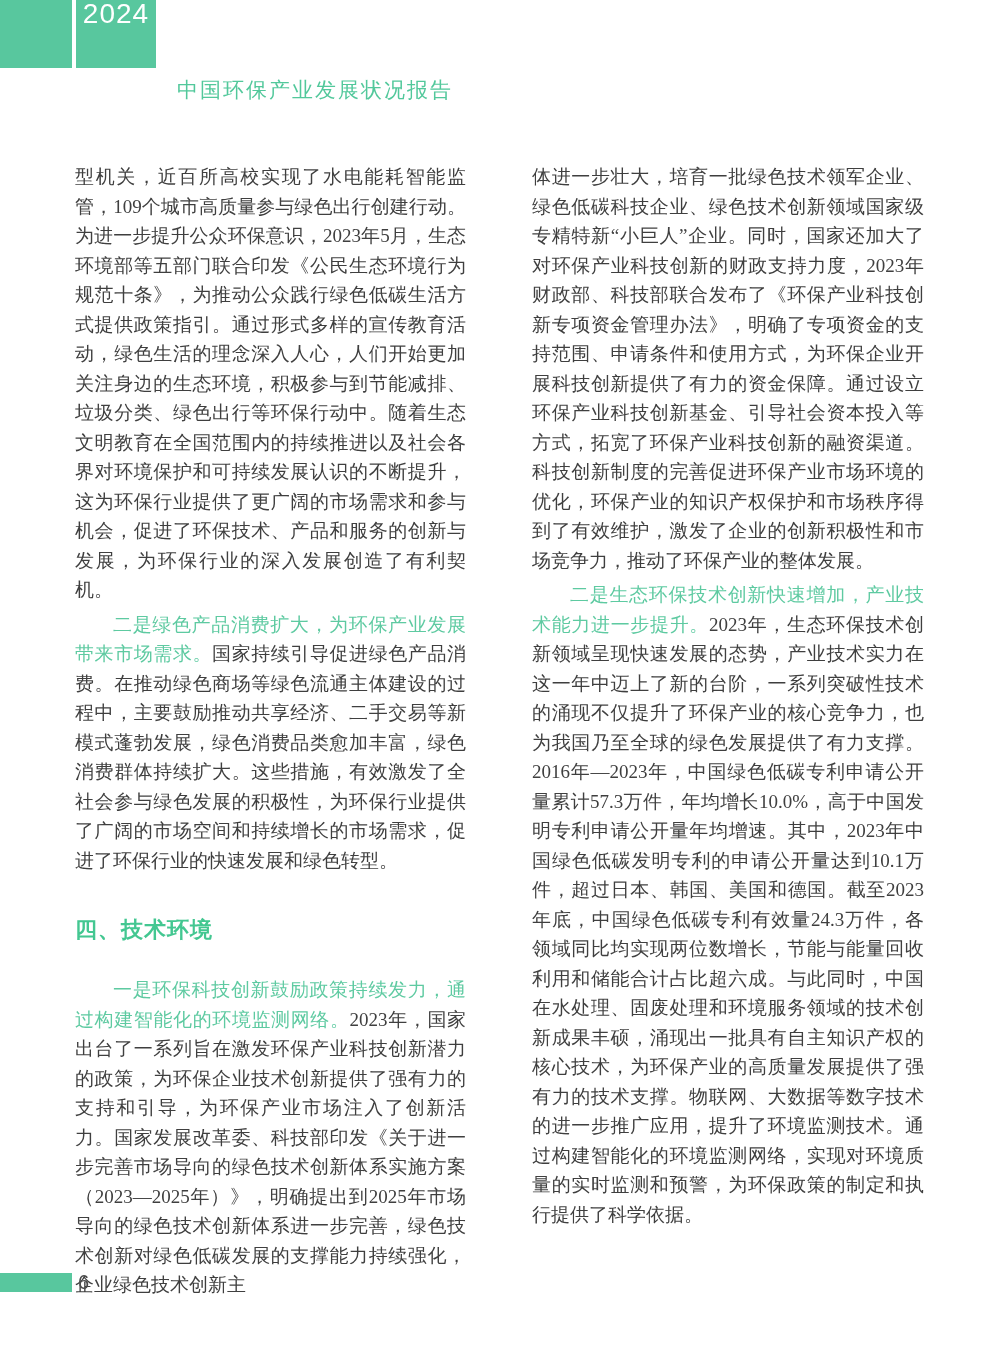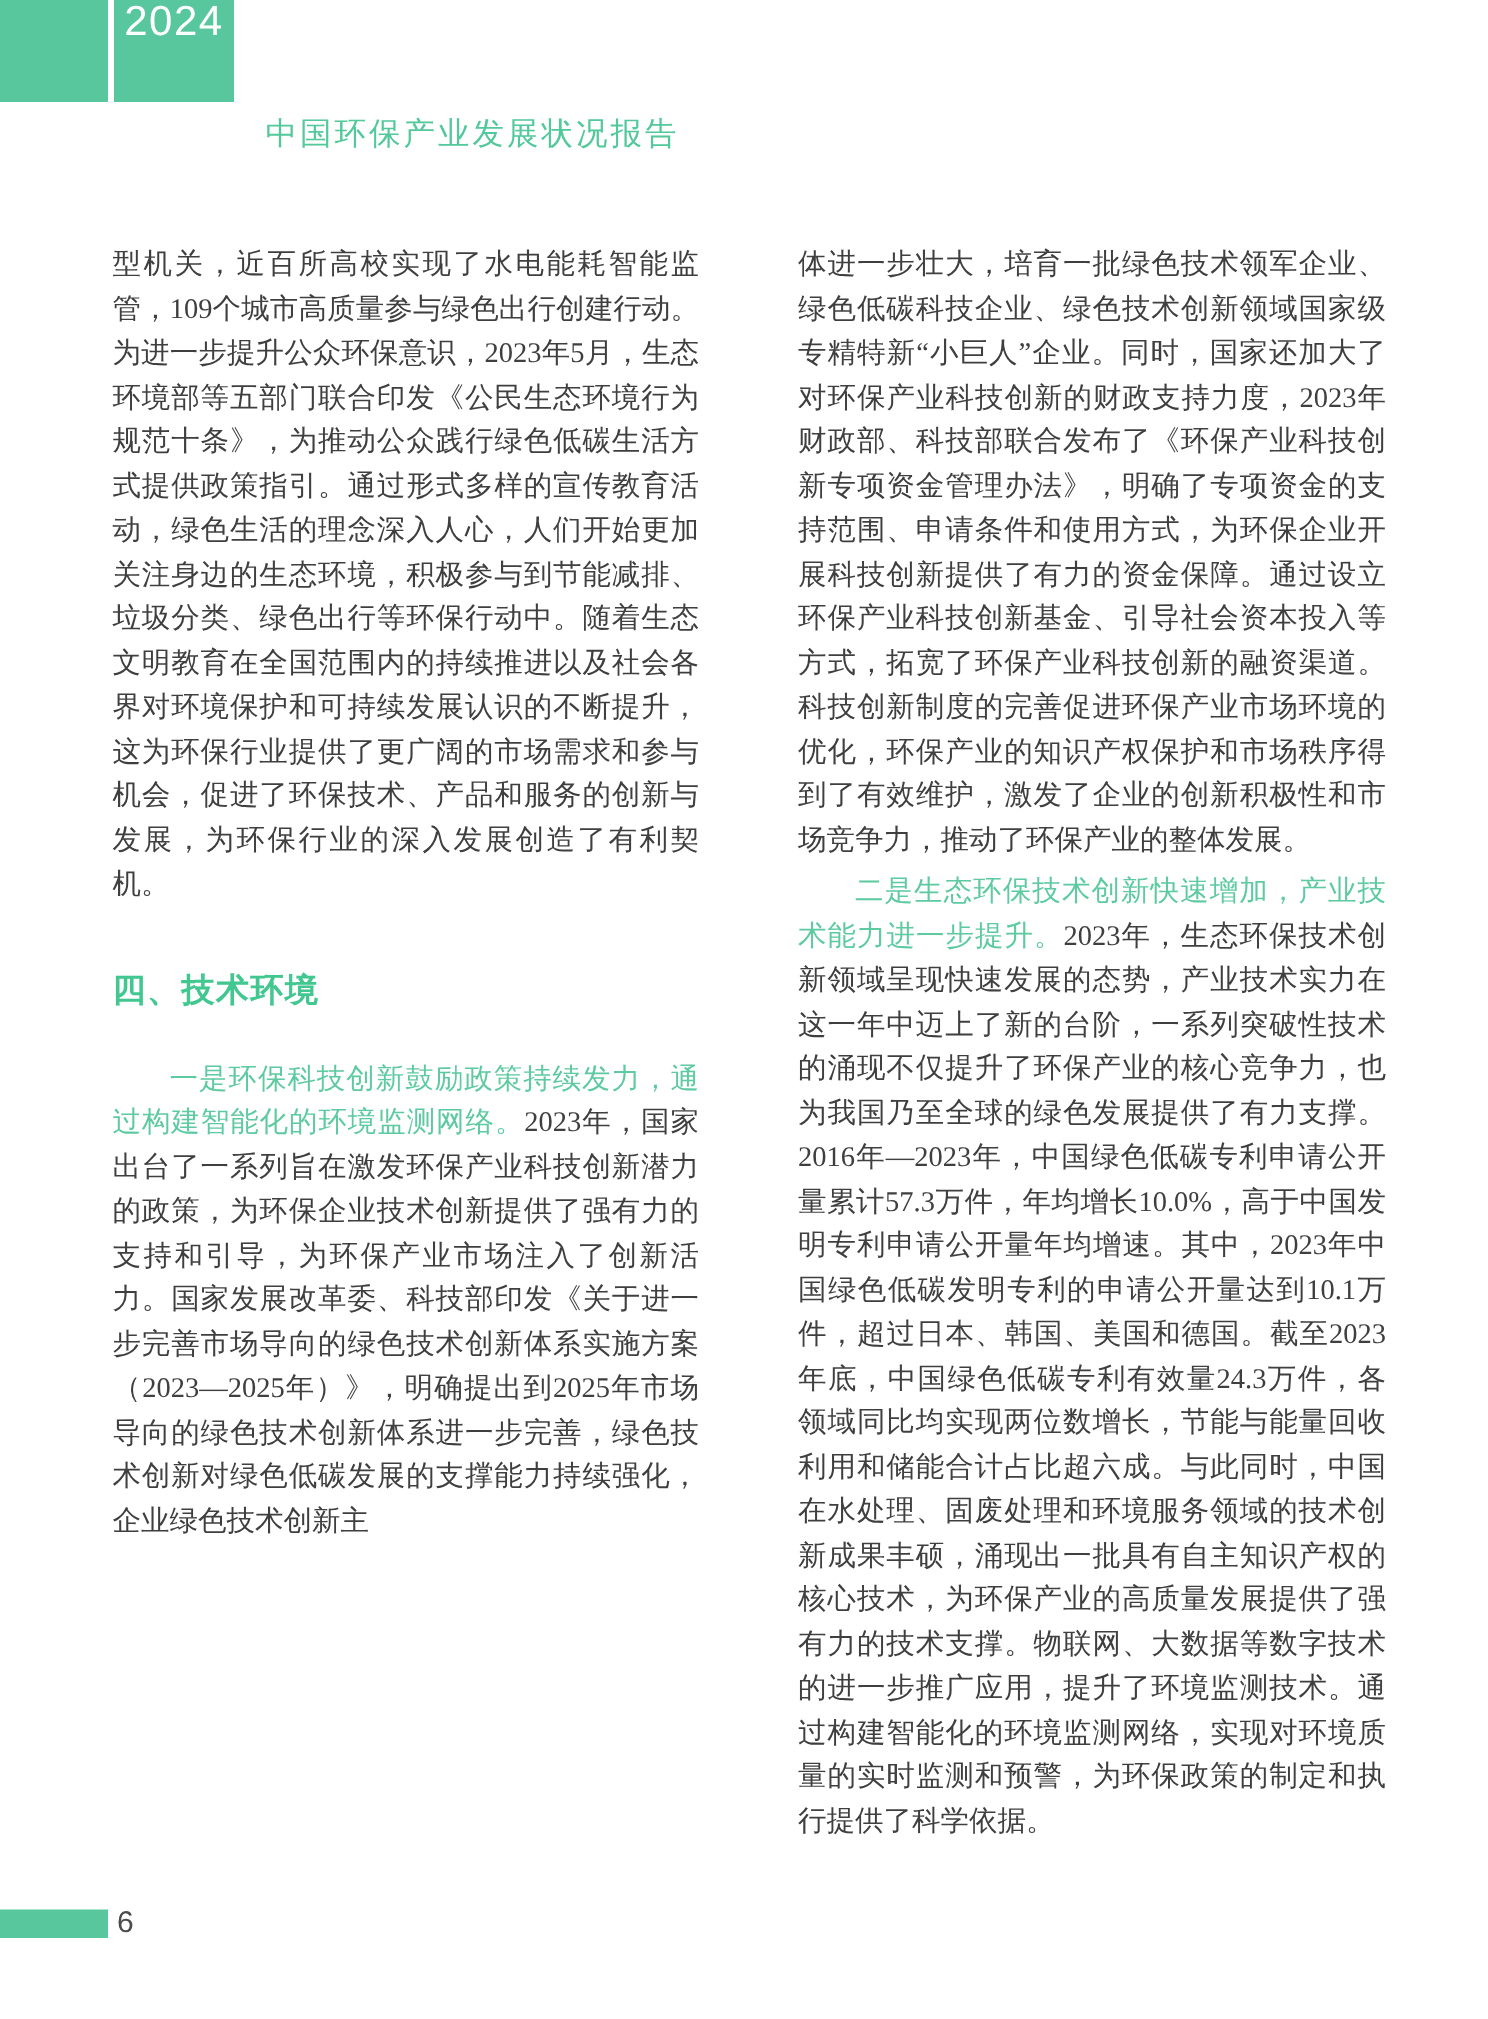--- a/index.html
+++ b/index.html
@@ -94,20 +94,21 @@
       <span class="year">2024</span>
     </div>
     <div class="header-title">中国环保产业发展状况报告</div>
   </header>
 
   <main class="columns">
 
     <section class="column left">
       <p class="para"><span>型机关，近百所高校实现了水电能耗智能监管，109个城市高质量参与绿色出行创建行动。为进一步提升公众环保意识，2023年5月，生态环境部等五部门联合印发《公民生态环境行为规范十条》，为推动公众践行绿色低碳生活方式提供政策指引。通过形式多样的宣传教育活动，绿色生活的理念深入人心，人们开始更加关注身边的生态环境，积极参与到节能减排、垃圾分类、绿色出行等环保行动中。随着生态文明教育在全国范围内的持续推进以及社会各界对环境保护和可持续发展认识的不断提升，这为环保行业提供了更广阔的市场需求和参与机会，促进了环保技术、产品和服务的创新与发展，为环保行业的深入发展创造了有利契机。</span></p>
 
+      <p class="para indent"><span class="lead">二是绿色产品消费扩大，为环保产业发展带来市场需求。</span><span>国家持续引导促进绿色产品消费。在推动绿色商场等绿色流通主体建设的过程中，主要鼓励推动共享经济、二手交易等新模式蓬勃发展，绿色消费品类愈加丰富，绿色消费群体持续扩大。这些措施，有效激发了全社会参与绿色发展的积极性，为环保行业提供了广阔的市场空间和持续增长的市场需求，促进了环保行业的快速发展和绿色转型。</span></p>
 
       <h2 class="section-heading">四、技术环境</h2>
 
       <p class="para indent"><span class="lead">一是环保科技创新鼓励政策持续发力，通过构建智能化的环境监测网络。</span><span>2023年，国家出台了一系列旨在激发环保产业科技创新潜力的政策，为环保企业技术创新提供了强有力的支持和引导，为环保产业市场注入了创新活力。国家发展改革委、科技部印发《关于进一步完善市场导向的绿色技术创新体系实施方案（2023—2025年）》，明确提出到2025年市场导向的绿色技术创新体系进一步完善，绿色技术创新对绿色低碳发展的支撑能力持续强化，企业绿色技术创新主</span></p>
     </section>
 
     <section class="column right">
       <p class="para"><span>体进一步壮大，培育一批绿色技术领军企业、绿色低碳科技企业、绿色技术创新领域国家级专精特新“小巨人”企业。同时，国家还加大了对环保产业科技创新的财政支持力度，2023年财政部、科技部联合发布了《环保产业科技创新专项资金管理办法》，明确了专项资金的支持范围、申请条件和使用方式，为环保企业开展科技创新提供了有力的资金保障。通过设立环保产业科技创新基金、引导社会资本投入等方式，拓宽了环保产业科技创新的融资渠道。科技创新制度的完善促进环保产业市场环境的优化，环保产业的知识产权保护和市场秩序得到了有效维护，激发了企业的创新积极性和市场竞争力，推动了环保产业的整体发展。</span></p>
 
       <p class="para indent"><span class="lead">二是生态环保技术创新快速增加，产业技术能力进一步提升。</span><span>2023年，生态环保技术创新领域呈现快速发展的态势，产业技术实力在这一年中迈上了新的台阶，一系列突破性技术的涌现不仅提升了环保产业的核心竞争力，也为我国乃至全球的绿色发展提供了有力支撑。2016年—2023年，中国绿色低碳专利申请公开量累计57.3万件，年均增长10.0%，高于中国发明专利申请公开量年均增速。其中，2023年中国绿色低碳发明专利的申请公开量达到10.1万件，超过日本、韩国、美国和德国。截至2023年底，中国绿色低碳专利有效量24.3万件，各领域同比均实现两位数增长，节能与能量回收利用和储能合计占比超六成。与此同时，中国在水处理、固废处理和环境服务领域的技术创新成果丰硕，涌现出一批具有自主知识产权的核心技术，为环保产业的高质量发展提供了强有力的技术支撑。物联网、大数据等数字技术的进一步推广应用，提升了环境监测技术。通过构建智能化的环境监测网络，实现对环境质量的实时监测和预警，为环保政策的制定和执行提供了科学依据。</span></p>

